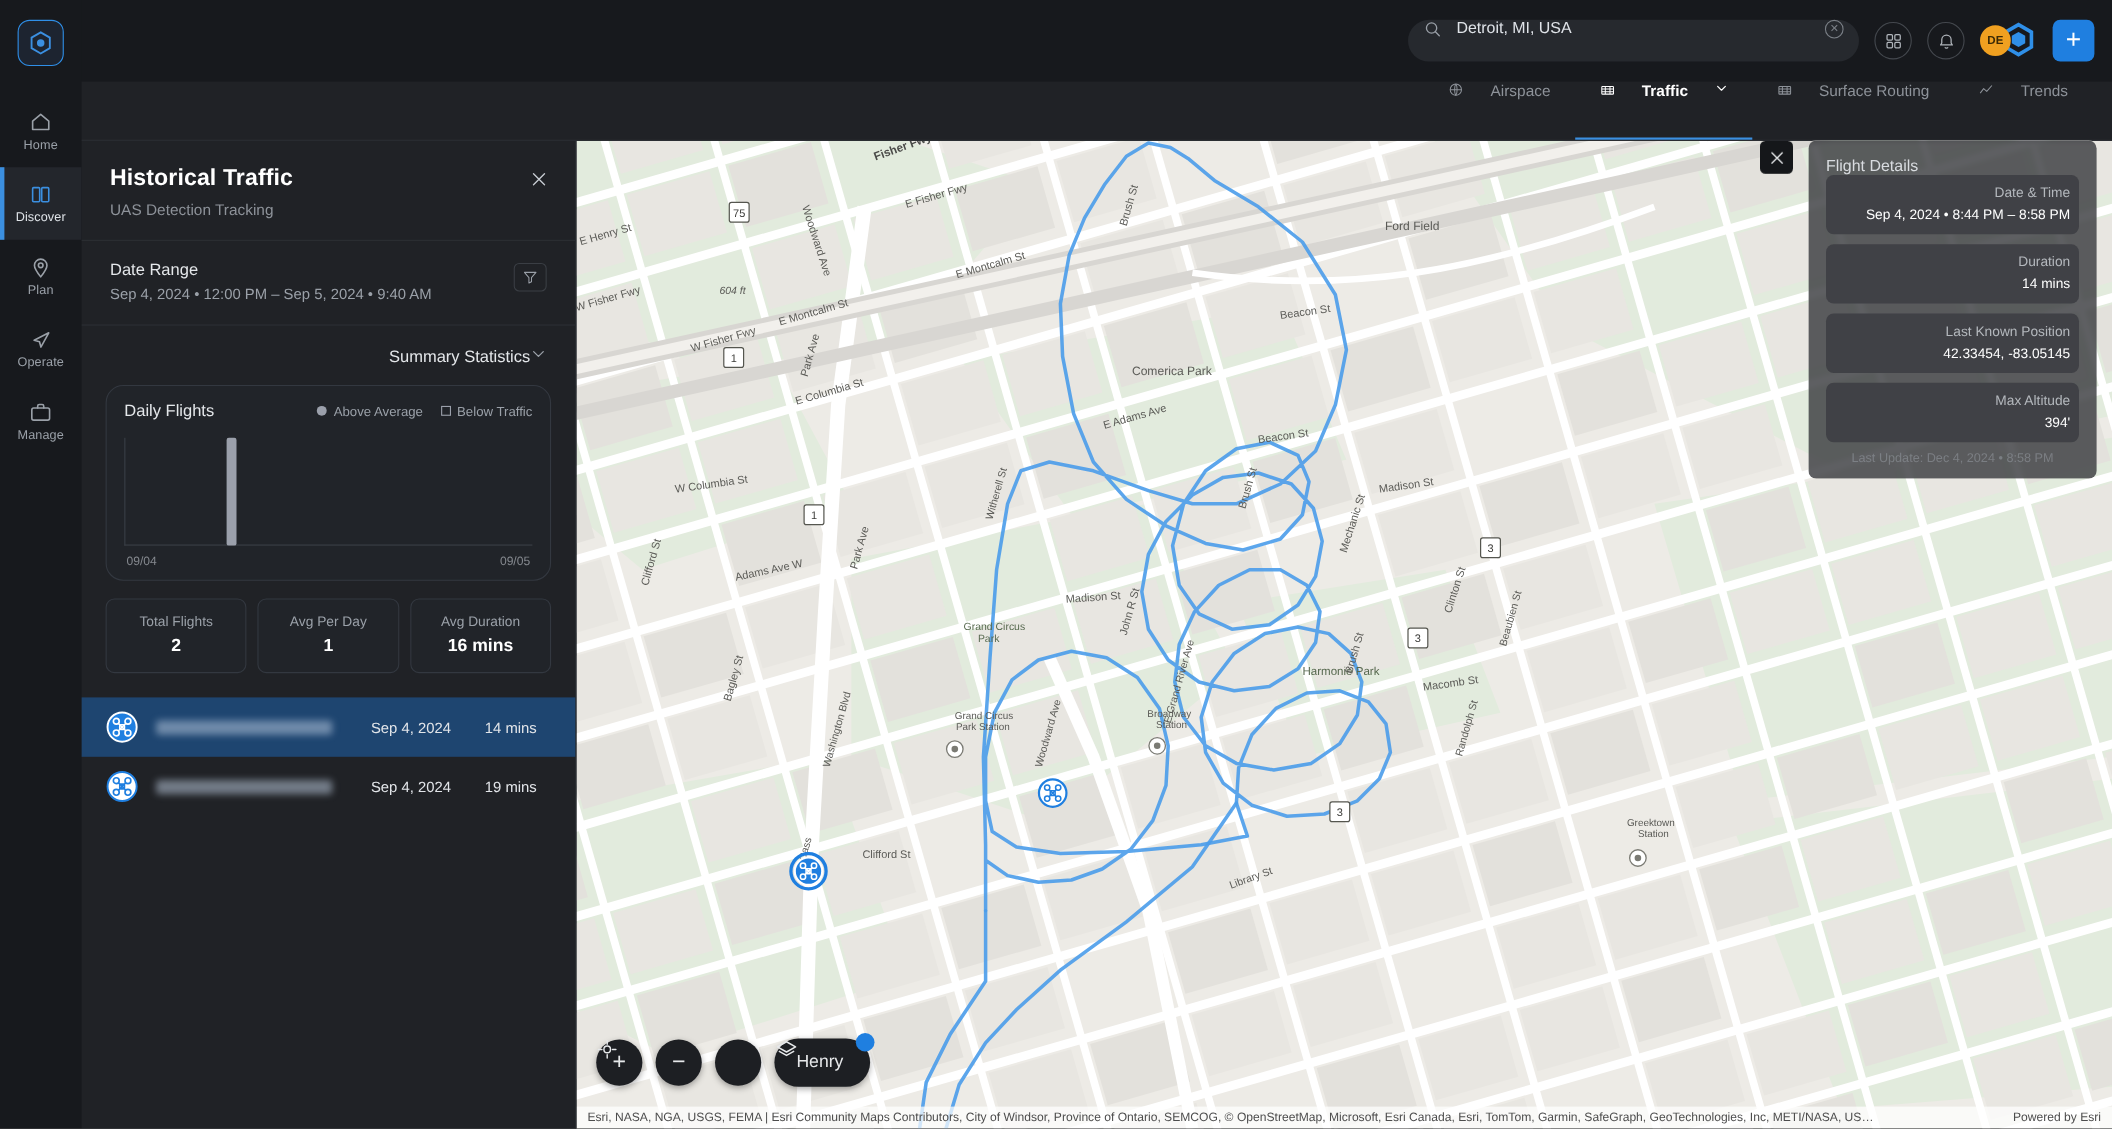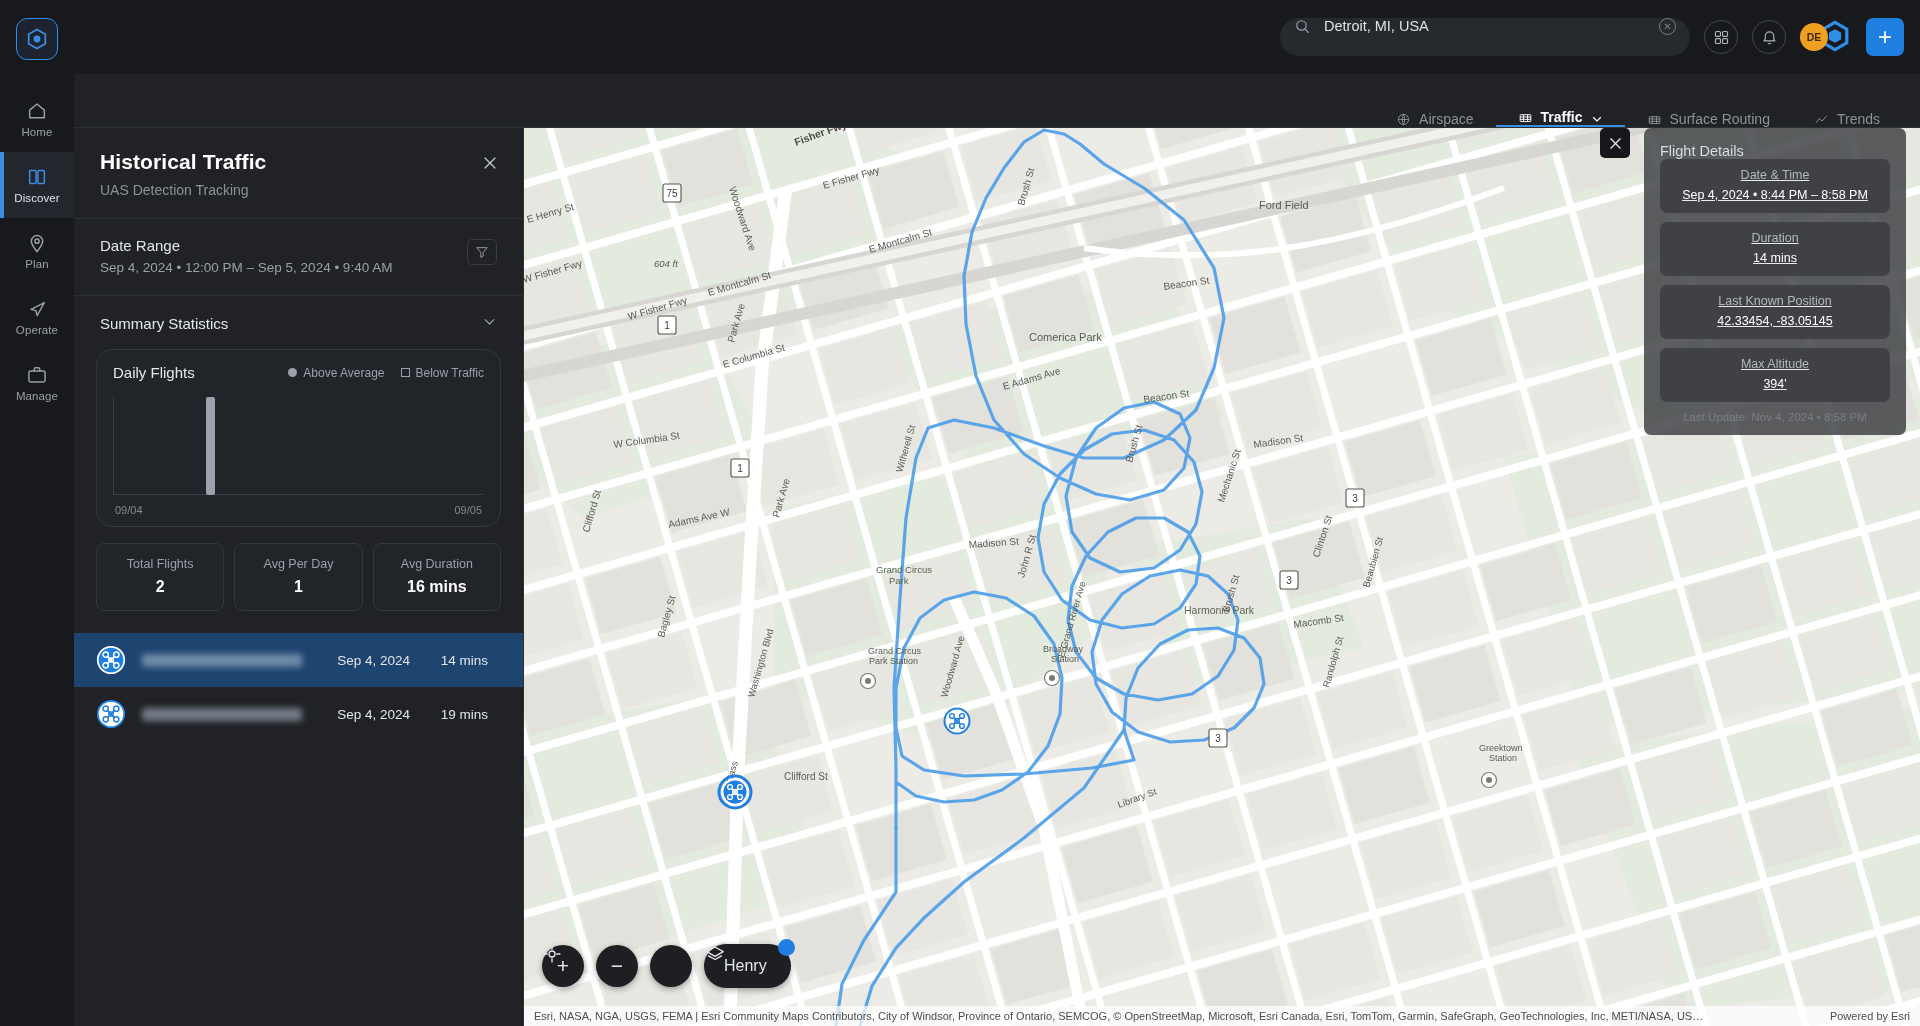--- a/index.html
+++ b/index.html
@@ -80,21 +80,21 @@
   }
 
   
   #tabbar {
     position: absolute; left: 74px; top: 74px; right: 0; height: 54px;
     background: #202226; border-bottom: 1px solid #2c2f34; z-index: 34;
     display: flex; align-items: flex-end; justify-content: flex-end;
     padding-right: 18px; gap: 0;
   }
   .tab {
-    height: 53px; padding: 0 22px; display: flex; align-items: flex-end; gap: 8px;
+    height: 53px; padding: 0 22px; display: flex; align-items: flex-start; gap: 24px;
     color: #8d9299; font-size: 14px; cursor: pointer;
   }
   .tab .tlabel { white-space: nowrap; }
   .tab.active { color: #ffffff; border-bottom: 2.5px solid #3b8fe0; font-weight: 600; }
   .tab svg { width: 15px; height: 15px; fill: none; stroke: currentColor; stroke-width: 1.5; }
 
   
   #panel {
     position: absolute; left: 74px; top: 128px; width: 450px; bottom: 0;
     background: #202226; border-right: 1px solid #2c2f34; z-index: 30;
@@ -117,21 +117,21 @@
   }
   #dr-label { font-size: 15px; color: #e4e7ea; font-weight: 400; }
   #dr-value { font-size: 13.5px; color: #9aa0a8; margin-top: 6px; }
   #filter-btn {
     width: 30px; height: 26px; border-radius: 5px; border: 1px solid #3a3e44;
     display: flex; align-items: center; justify-content: center;
     color: #9aa0a8; cursor: pointer; flex: none; margin-top: 2px;
   }
   #stats-head {
     padding: 18px 26px 10px 26px;
-    display: flex; align-items: center; justify-content: space-between;
+    display: flex; align-items: center; justify-content: flex-end;
     cursor: pointer;
   }
   #stats-title { font-size: 15px; color: #e4e7ea; }
   #stats-chev { color: #9aa0a8; }
 
   #chart-card {
     margin: 6px 22px 0 22px; border: 1px solid #333840; border-radius: 16px;
     padding: 14px 16px 10px 16px; background: #212429;
   }
   #chart-top { display: flex; align-items: center; gap: 16px; }
@@ -209,21 +209,21 @@
 
   
   #details {
     position: absolute; right: 14px; top: 128px; width: 262px;
     background: rgba(58,60,64,.82); border-radius: 7px; padding: 15px 16px 12px 16px;
     z-index: 25; backdrop-filter: blur(2px);
   }
   #details-title { font-size: 14.5px; color: #d9dce0; }
   .detail-card {
     background: rgba(62,64,69,.96); border-radius: 7px;
-    padding: 9px 8px 11px 8px; text-align: center; margin-bottom: 9px; text-decoration: underline;
+    padding: 9px 8px 11px 8px; text-align: right; margin-bottom: 9px;
   }
   .dc-label { font-size: 12.5px; color: #b4b8bd; }
   .dc-value { font-size: 12.5px; color: #fff; margin-top: 6px; }
   #last-update {
     text-align: center; font-size: 11.5px; color: rgba(150,155,162,.55);
     margin-top: 3px; filter: blur(.4px);
   }
   #details-close {
     position: absolute; left: -44px; top: 0; width: 30px; height: 30px;
     border-radius: 5px; background: #15171a; color: #e6e8ea;
@@ -1037,16 +1037,16 @@
         </div>
         <div class="detail-card">
           <div class="dc-label">Last Known Position</div>
           <div class="dc-value">42.33454, -83.05145</div>
         </div>
         <div class="detail-card">
           <div class="dc-label">Max Altitude</div>
           <div class="dc-value">394'</div>
         </div>
       </div>
-    <div id="last-update">Last Update: Nov 4, 2024 • 8:58 PM</div>
+    <div id="last-update">Last Update: Dec 4, 2024 • 8:58 PM</div>
   </div>
 
 </div>
 
 </body></html>

